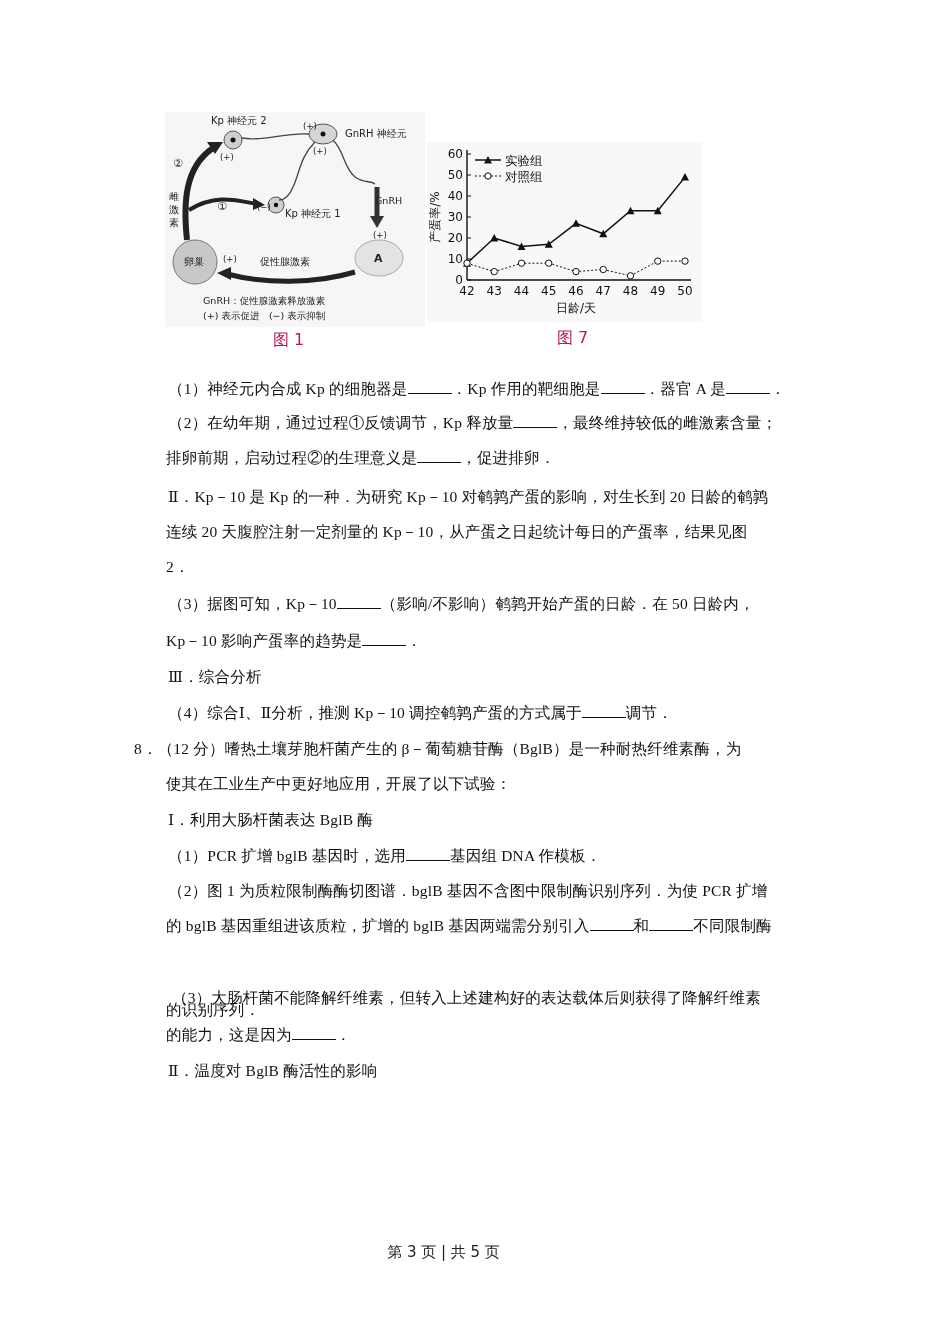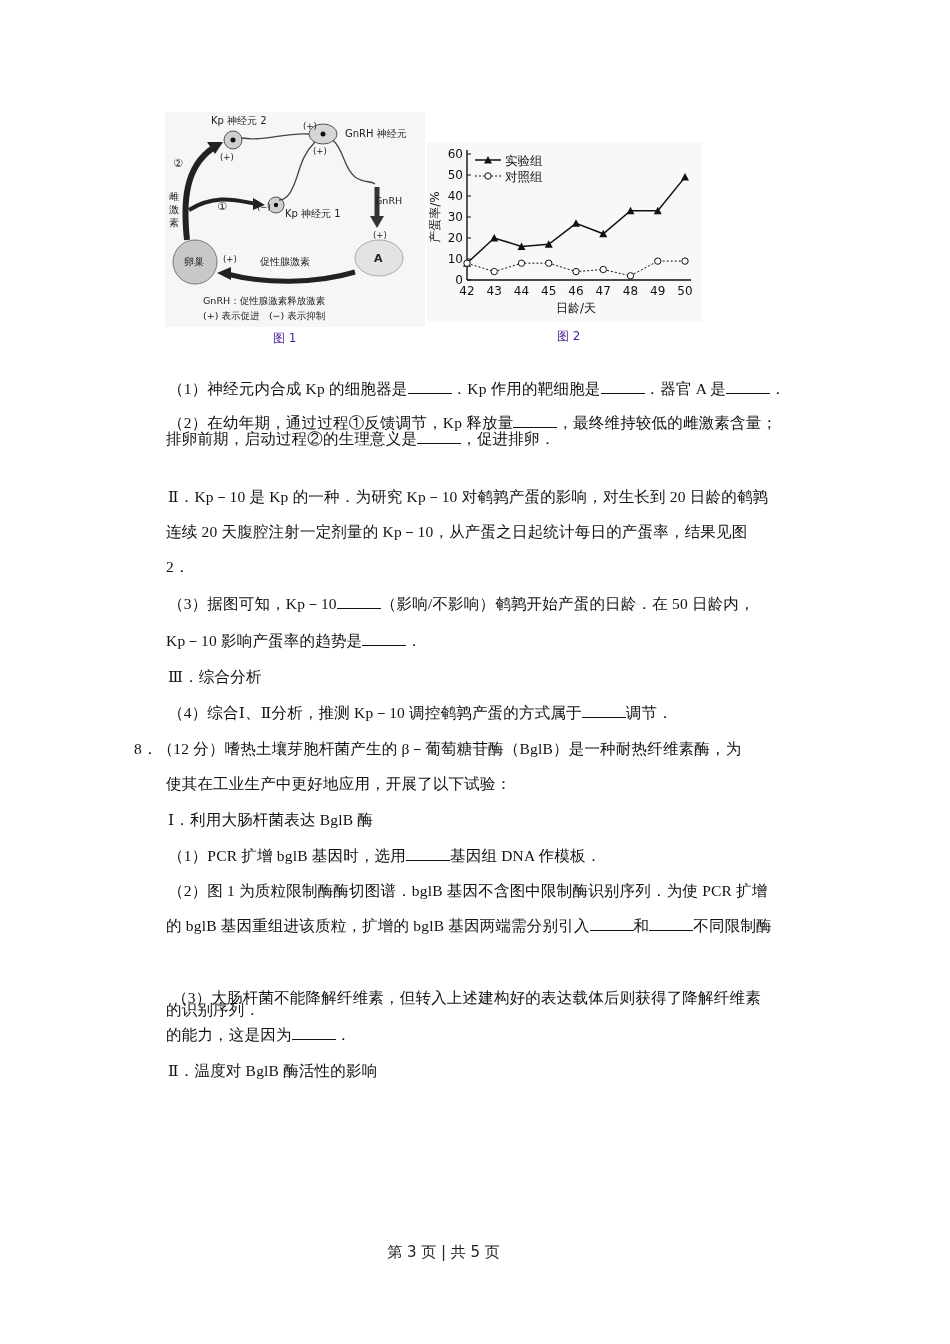--- a/index.html
+++ b/index.html
@@ -5,21 +5,21 @@
     html, body { margin: 0; padding: 0; background: #ffffff; }
     body {
       width: 950px; height: 1344px; position: relative; overflow: hidden;
       font-family: "Liberation Serif", "DejaVu Serif", serif;
       color: #111;
     }
     .figures { position: absolute; left: 165px; top: 112px; width: 540px; height: 245px; }
     .fig1 { position: absolute; left: 0; top: 0; width: 260px; height: 240px; }
     .fig2 { position: absolute; left: 262px; top: 30px; width: 275px; height: 210px; }
     .fig-caption {
-      position: absolute; font-family: "DejaVu Sans", sans-serif; font-size: 12px; color: #4c1d95;
+      position: absolute; font-family: "DejaVu Sans", sans-serif; font-size: 16px; color: #be185d;
     }
     .line {
       position: absolute; font-size: 15.5px; line-height: 22px; white-space: nowrap; letter-spacing: 0.2px;
     }
     .blank { display: inline-block; width: 44px; border-bottom: 1px solid #111; height: 14px; vertical-align: baseline; }
     .footer {
       position: absolute; left: 0; width: 887px; top: 1243px; text-align: center;
       font-family: "DejaVu Sans", sans-serif; font-size: 15px; color: #222;
     }
     svg text { font-family: "DejaVu Sans", sans-serif; }
@@ -148,31 +148,31 @@
         </g>
       <g id="legend">
           <line x1="48" y1="18" x2="74" y2="18" stroke="#111" stroke-width="1.5" stroke-dasharray=""></line>
           <polygon points="57,21.5 65,21.5 61,14" fill="#111"></polygon>
           <text x="78" y="22.5" font-size="12.5" fill="#111">实验组</text>
           <line x1="48" y1="34" x2="74" y2="34" stroke="#111" stroke-width="1" stroke-dasharray="2,2"></line>
           <circle cx="61" cy="34" r="3.2" fill="#fff" stroke="#111"></circle>
           <text x="78" y="38.5" font-size="12.5" fill="#111">对照组</text>
         </g>
     </svg>
-    <div class="fig-caption" style="left:130px; top:186px;">图 2</div>
+    <div class="fig-caption" style="left:130px; top:186px;">图 7</div>
   </div>
 </div>
 
 <div class="line" style="left:168px; top:378px;">
   <span>（1）神经元内合成 Kp 的细胞器是</span><span class="blank"></span><span>．Kp 作用的靶细胞是</span><span class="blank"></span><span>．器官 A 是</span><span class="blank"></span><span>．</span>
 </div>
 <div class="line" style="left:168px; top:412px;">
   <span>（2）在幼年期，通过过程①反馈调节，Kp 释放量</span><span class="blank"></span><span>，最终维持较低的雌激素含量；</span>
 </div>
-<div class="line" style="left:166px; top:428px;">
+<div class="line" style="left:166px; top:447px;">
   <span>排卵前期，启动过程②的生理意义是</span><span class="blank"></span><span>，促进排卵．</span>
 </div>
 <div class="line" style="left:168px; top:486px;">Ⅱ．Kp－10 是 Kp 的一种．为研究 Kp－10 对鹌鹑产蛋的影响，对生长到 20 日龄的鹌鹑</div>
 <div class="line" style="left:166px; top:521px;">连续 20 天腹腔注射一定剂量的 Kp－10，从产蛋之日起统计每日的产蛋率，结果见图</div>
 <div class="line" style="left:166px; top:556px;">2．</div>
 <div class="line" style="left:168px; top:593px;">
   <span>（3）据图可知，Kp－10</span><span class="blank"></span><span>（影响/不影响）鹌鹑开始产蛋的日龄．在 50 日龄内，</span>
 </div>
 <div class="line" style="left:166px; top:630px;">
   <span>Kp－10 影响产蛋率的趋势是</span><span class="blank"></span><span>．</span>

